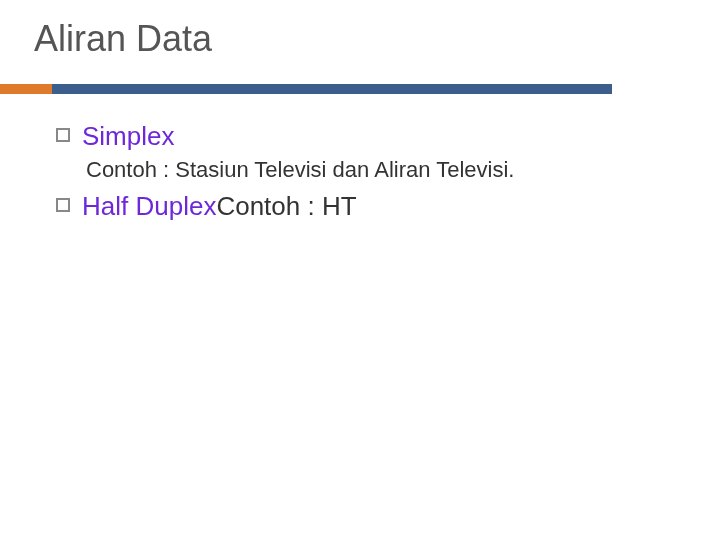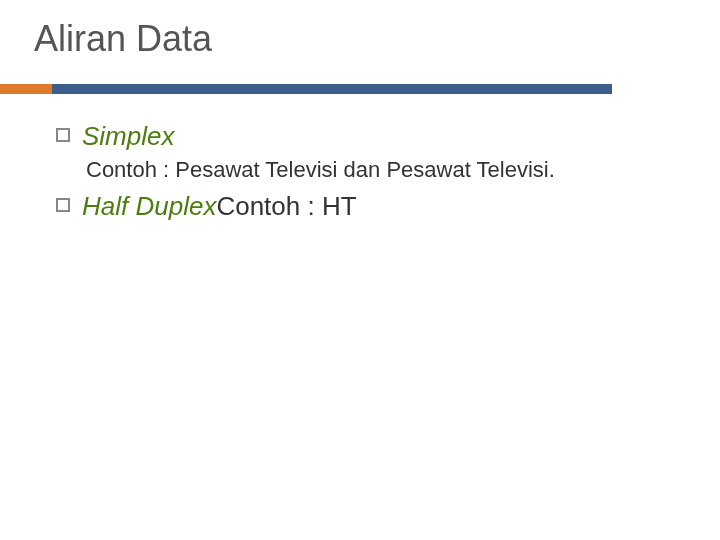--- a/index.html
+++ b/index.html
@@ -5,21 +5,21 @@
   * { box-sizing: border-box; margin: 0; padding: 0; }
   html, body { width: 720px; height: 540px; background: #fff; font-family: Arial, Helvetica, sans-serif; color: #3a3a3a; }
   .slide { position: relative; width: 612px; height: 540px; padding-top: 18px; }
   .title { font-size: 36px; font-weight: 400; color: #555; margin-left: 34px; margin-bottom: 24px; }
   .divider { position: relative; height: 10px; width: 100%; margin-bottom: 26px; }
   .divider .bar-orange { position: absolute; left: 0; top: 0; width: 52px; height: 10px; background: #e07a2b; }
   .divider .bar-blue { position: absolute; left: 52px; top: 0; right: 0; height: 10px; background: #3b5e8c; }
   .content { margin-left: 56px; margin-right: 40px; }
   .row { display: flex; align-items: flex-start; margin-bottom: 2px; }
   .bullet { width: 14px; height: 14px; border: 2px solid #888; margin-top: 8px; margin-right: 12px; flex: 0 0 auto; }
-  .item-title { font-size: 26px; color: #4d7c0f; line-height: 1.25; font-style: italic; }
+  .item-title { font-size: 26px; color: #6d28d9; line-height: 1.25; }
   .item-sub { font-size: 22px; color: #333; margin-left: 30px; line-height: 1.35; margin-bottom: 6px; }
   .group { margin-bottom: 6px; }
   .inline-col { display: flex; }
   .inline-col .item-title { margin-bottom: 2px; }
   .inline-col .item-sub2 { font-size: 26px; color: #333; line-height: 1.25; text-align: center; }
 </style>
 </head>
 <body>
 
 <div class="slide">
@@ -31,21 +31,21 @@
     <div class="bar-blue"></div>
   </div>
 
   <div class="content">
 
     <div class="group">
       <div class="row">
         <span class="bullet"></span>
         <span class="item-title">Simplex</span>
       </div>
-      <div class="item-sub">Contoh : Pesawat Televisi dan Pesawat Televisi.</div>
+      <div class="item-sub">Contoh : Stasiun Televisi dan Aliran Televisi.</div>
     </div>
 
     <div class="group group-inline">
       <div class="row">
         <span class="bullet"></span>
         <div class="inline-col">
           <span class="item-title">Half Duplex</span>
           <span class="item-sub2">Contoh : HT</span>
         </div>
       </div>

